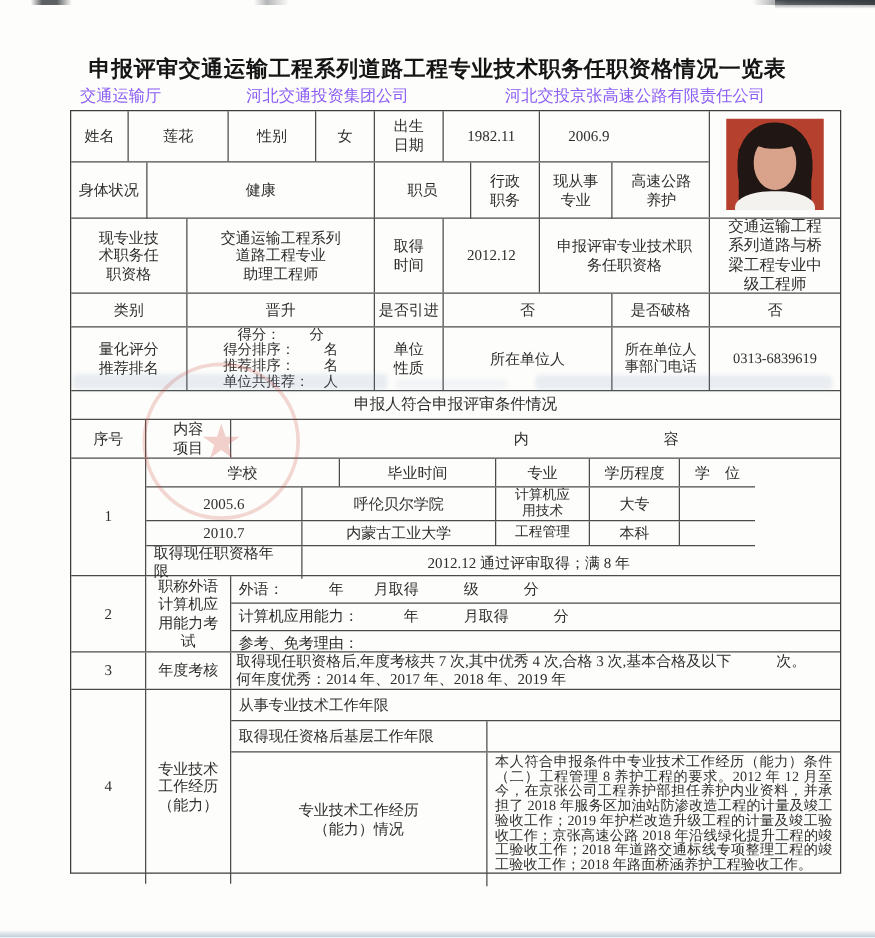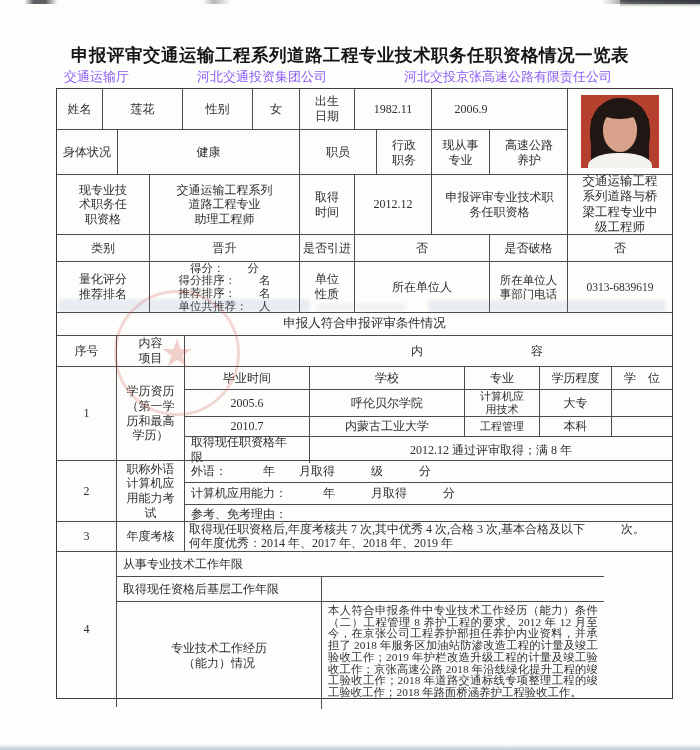--- a/index.html
+++ b/index.html
@@ -166,28 +166,24 @@
 
     <div class="row" style="height:30px">
       <div class="cell" style="width:60px">序号</div>
       <div class="cell" style="width:68px">内容
 项目</div>
       <div class="cell inner-pad" style="width:487px">内　　　　　　　　　容</div>
     </div>
 
     <div class="row" style="height:93px">
       <div class="cell" style="width:60px">1</div>
-      <div class="cell" style="width:68px">学历资历
-（第一学
-历和最高
-学历）</div>
       <div class="vs" style="width:487px">
         <div class="row" style="height:22px">
+          <div class="cell" style="width:155px">学校</div>
           <div class="cell" style="width:125px">毕业时间</div>
-          <div class="cell" style="width:155px">学校</div>
           <div class="cell" style="width:75px">专业</div>
           <div class="cell" style="width:72px">学历程度</div>
           <div class="cell" style="width:60px">学　位</div>
         </div>
         <div class="row" style="height:26px">
           <div class="cell" style="width:125px">2005.6</div>
           <div class="cell" style="width:155px">呼伦贝尔学院</div>
           <div class="cell f11" style="width:75px">计算机应
 用技术</div>
           <div class="cell" style="width:72px">大专</div>
@@ -229,20 +225,23 @@
 
     <div class="row" style="height:29px">
       <div class="cell" style="width:60px">3</div>
       <div class="cell" style="width:68px">年度考核</div>
       <div class="cell al" style="width:487px;line-height:1.16;padding:1px 4px">取得现任职资格后,年度考核共 7 次,其中优秀 4 次,合格 3 次,基本合格及以下　　　次。
 何年度优秀：2014 年、2017 年、2018 年、2019 年</div>
     </div>
 
     <div class="row" style="height:155px">
       <div class="cell" style="width:60px">4</div>
+      <div class="cell" style="width:68px">专业技术
+工作经历
+（能力）</div>
       <div class="vs" style="width:487px">
         <div class="row" style="height:24px">
           <div class="cell al" style="width:205px">从事专业技术工作年限</div>
         </div>
         <div class="row" style="height:24px">
           <div class="cell al" style="width:205px">取得现任资格后基层工作年限</div>
           <div class="cell" style="width:282px"></div>
         </div>
         <div class="row" style="height:107px">
           <div class="cell" style="width:205px">专业技术工作经历

